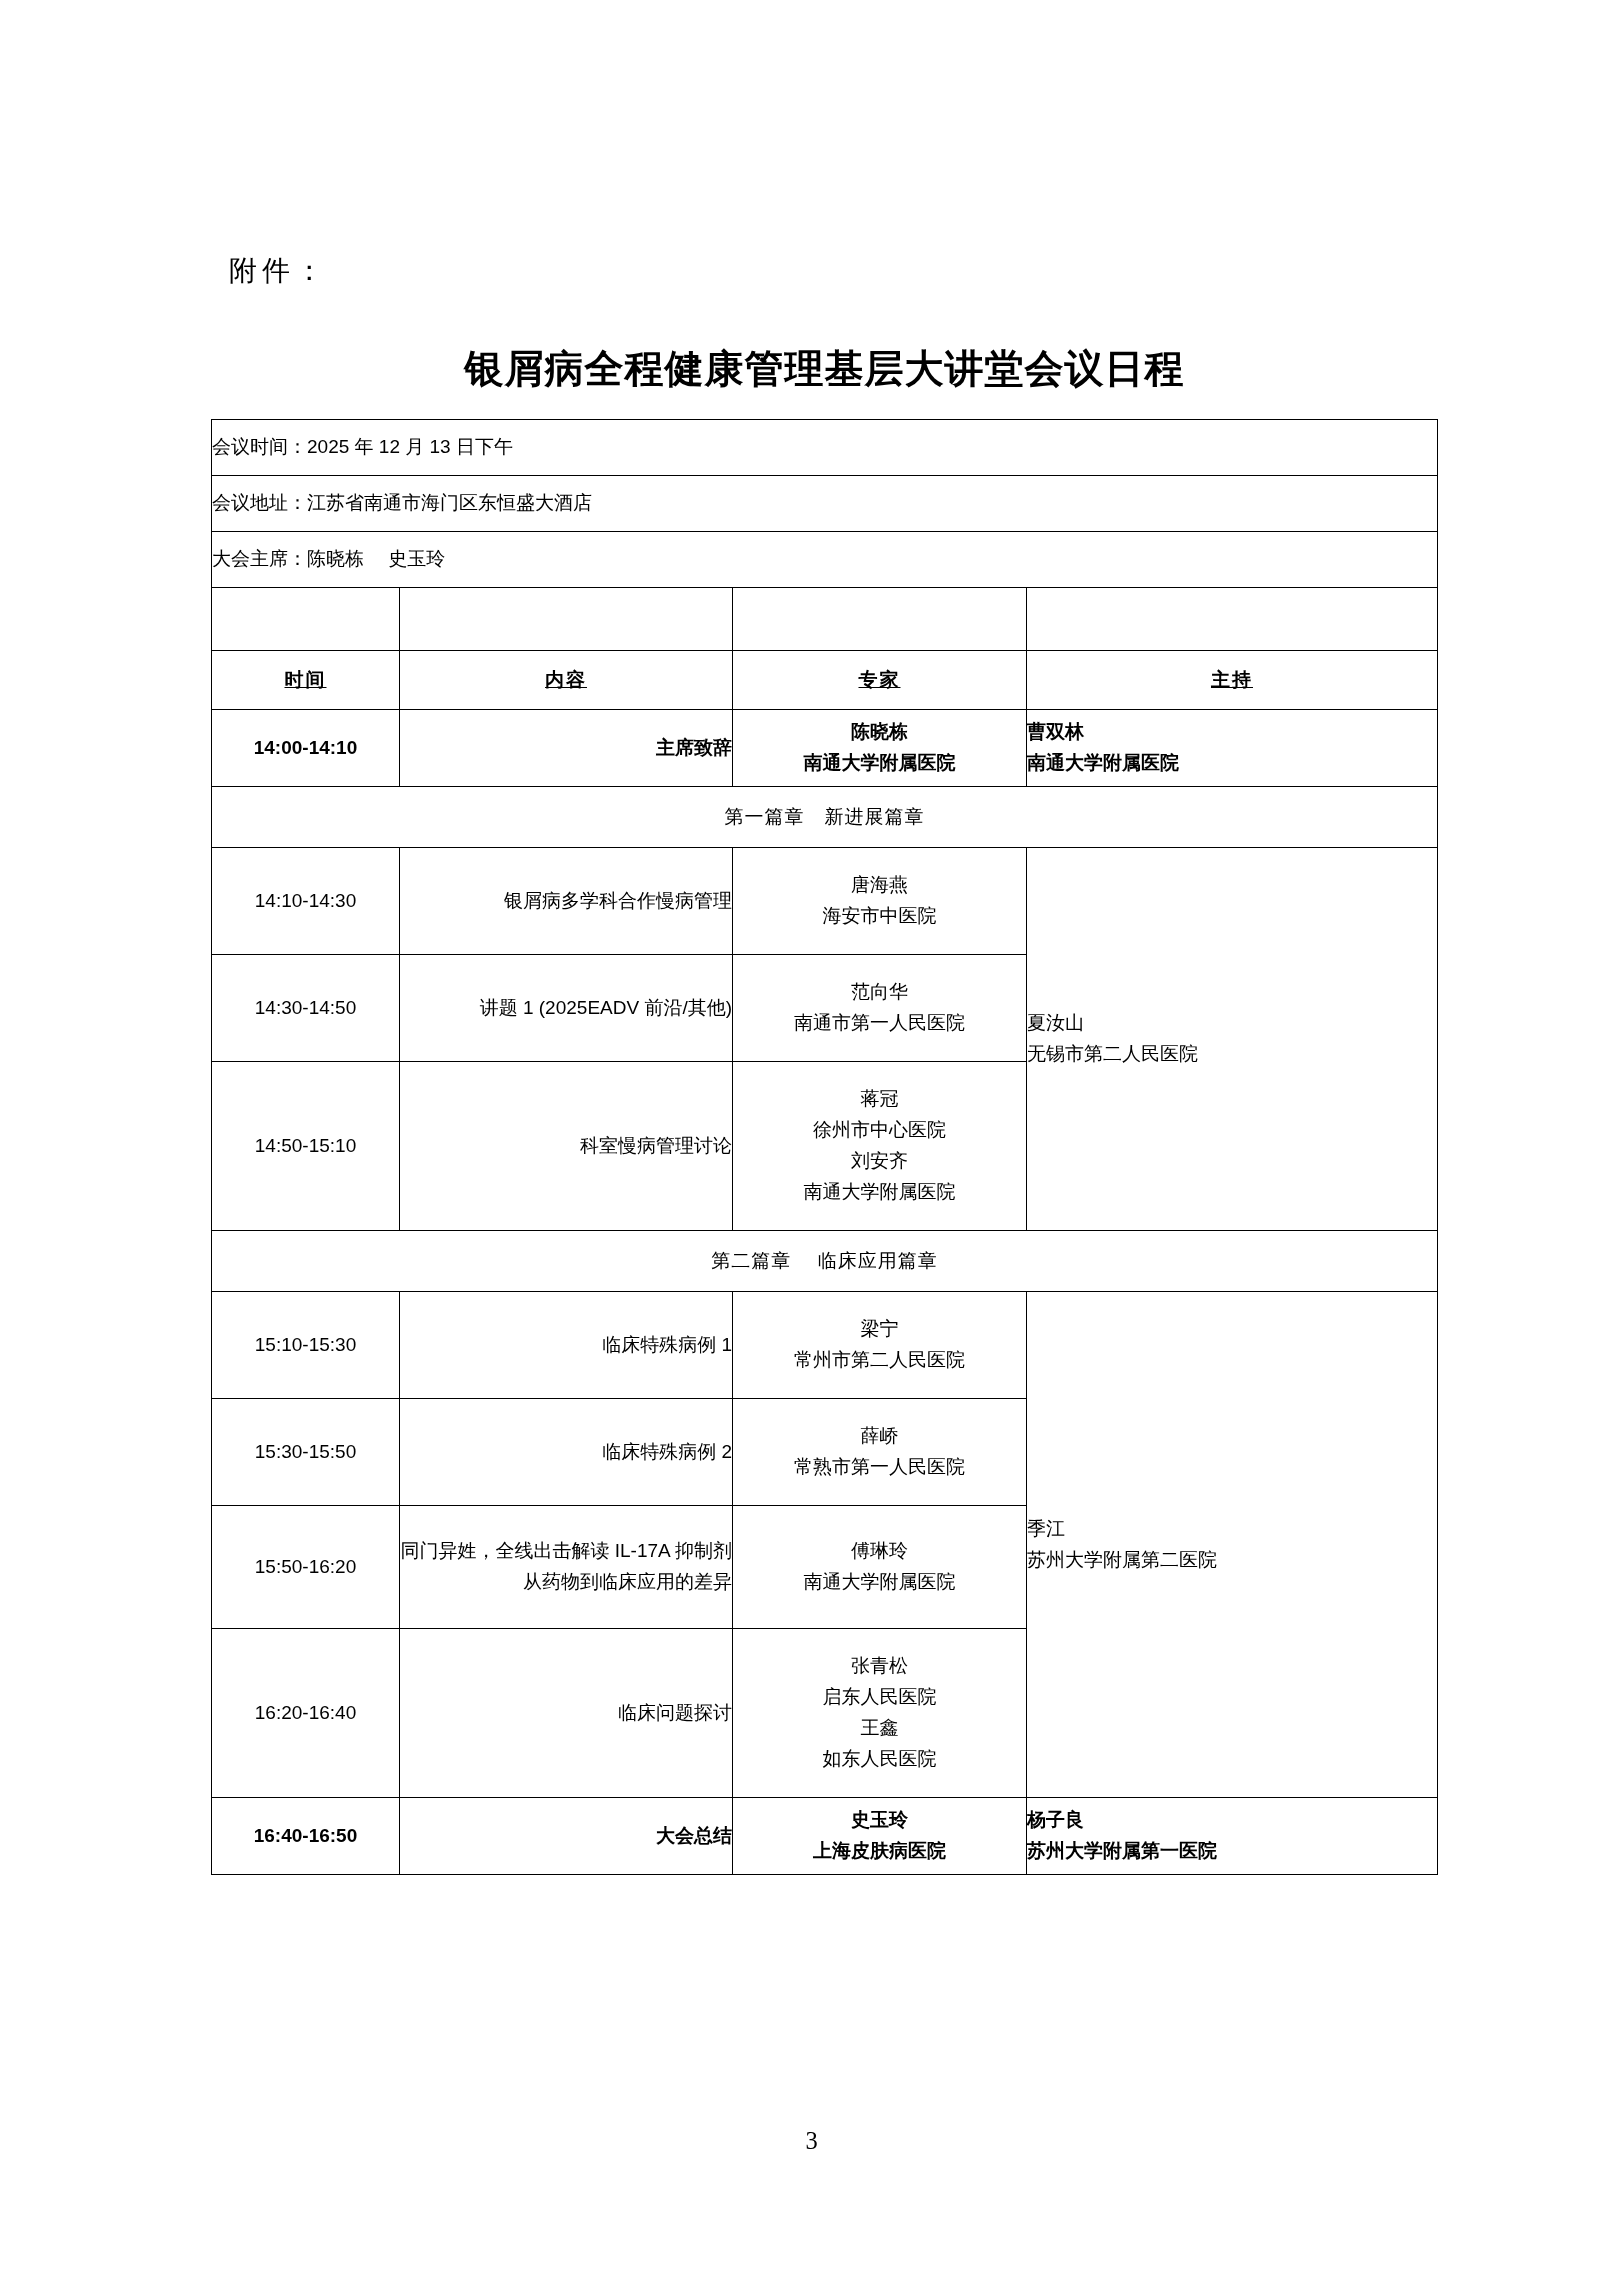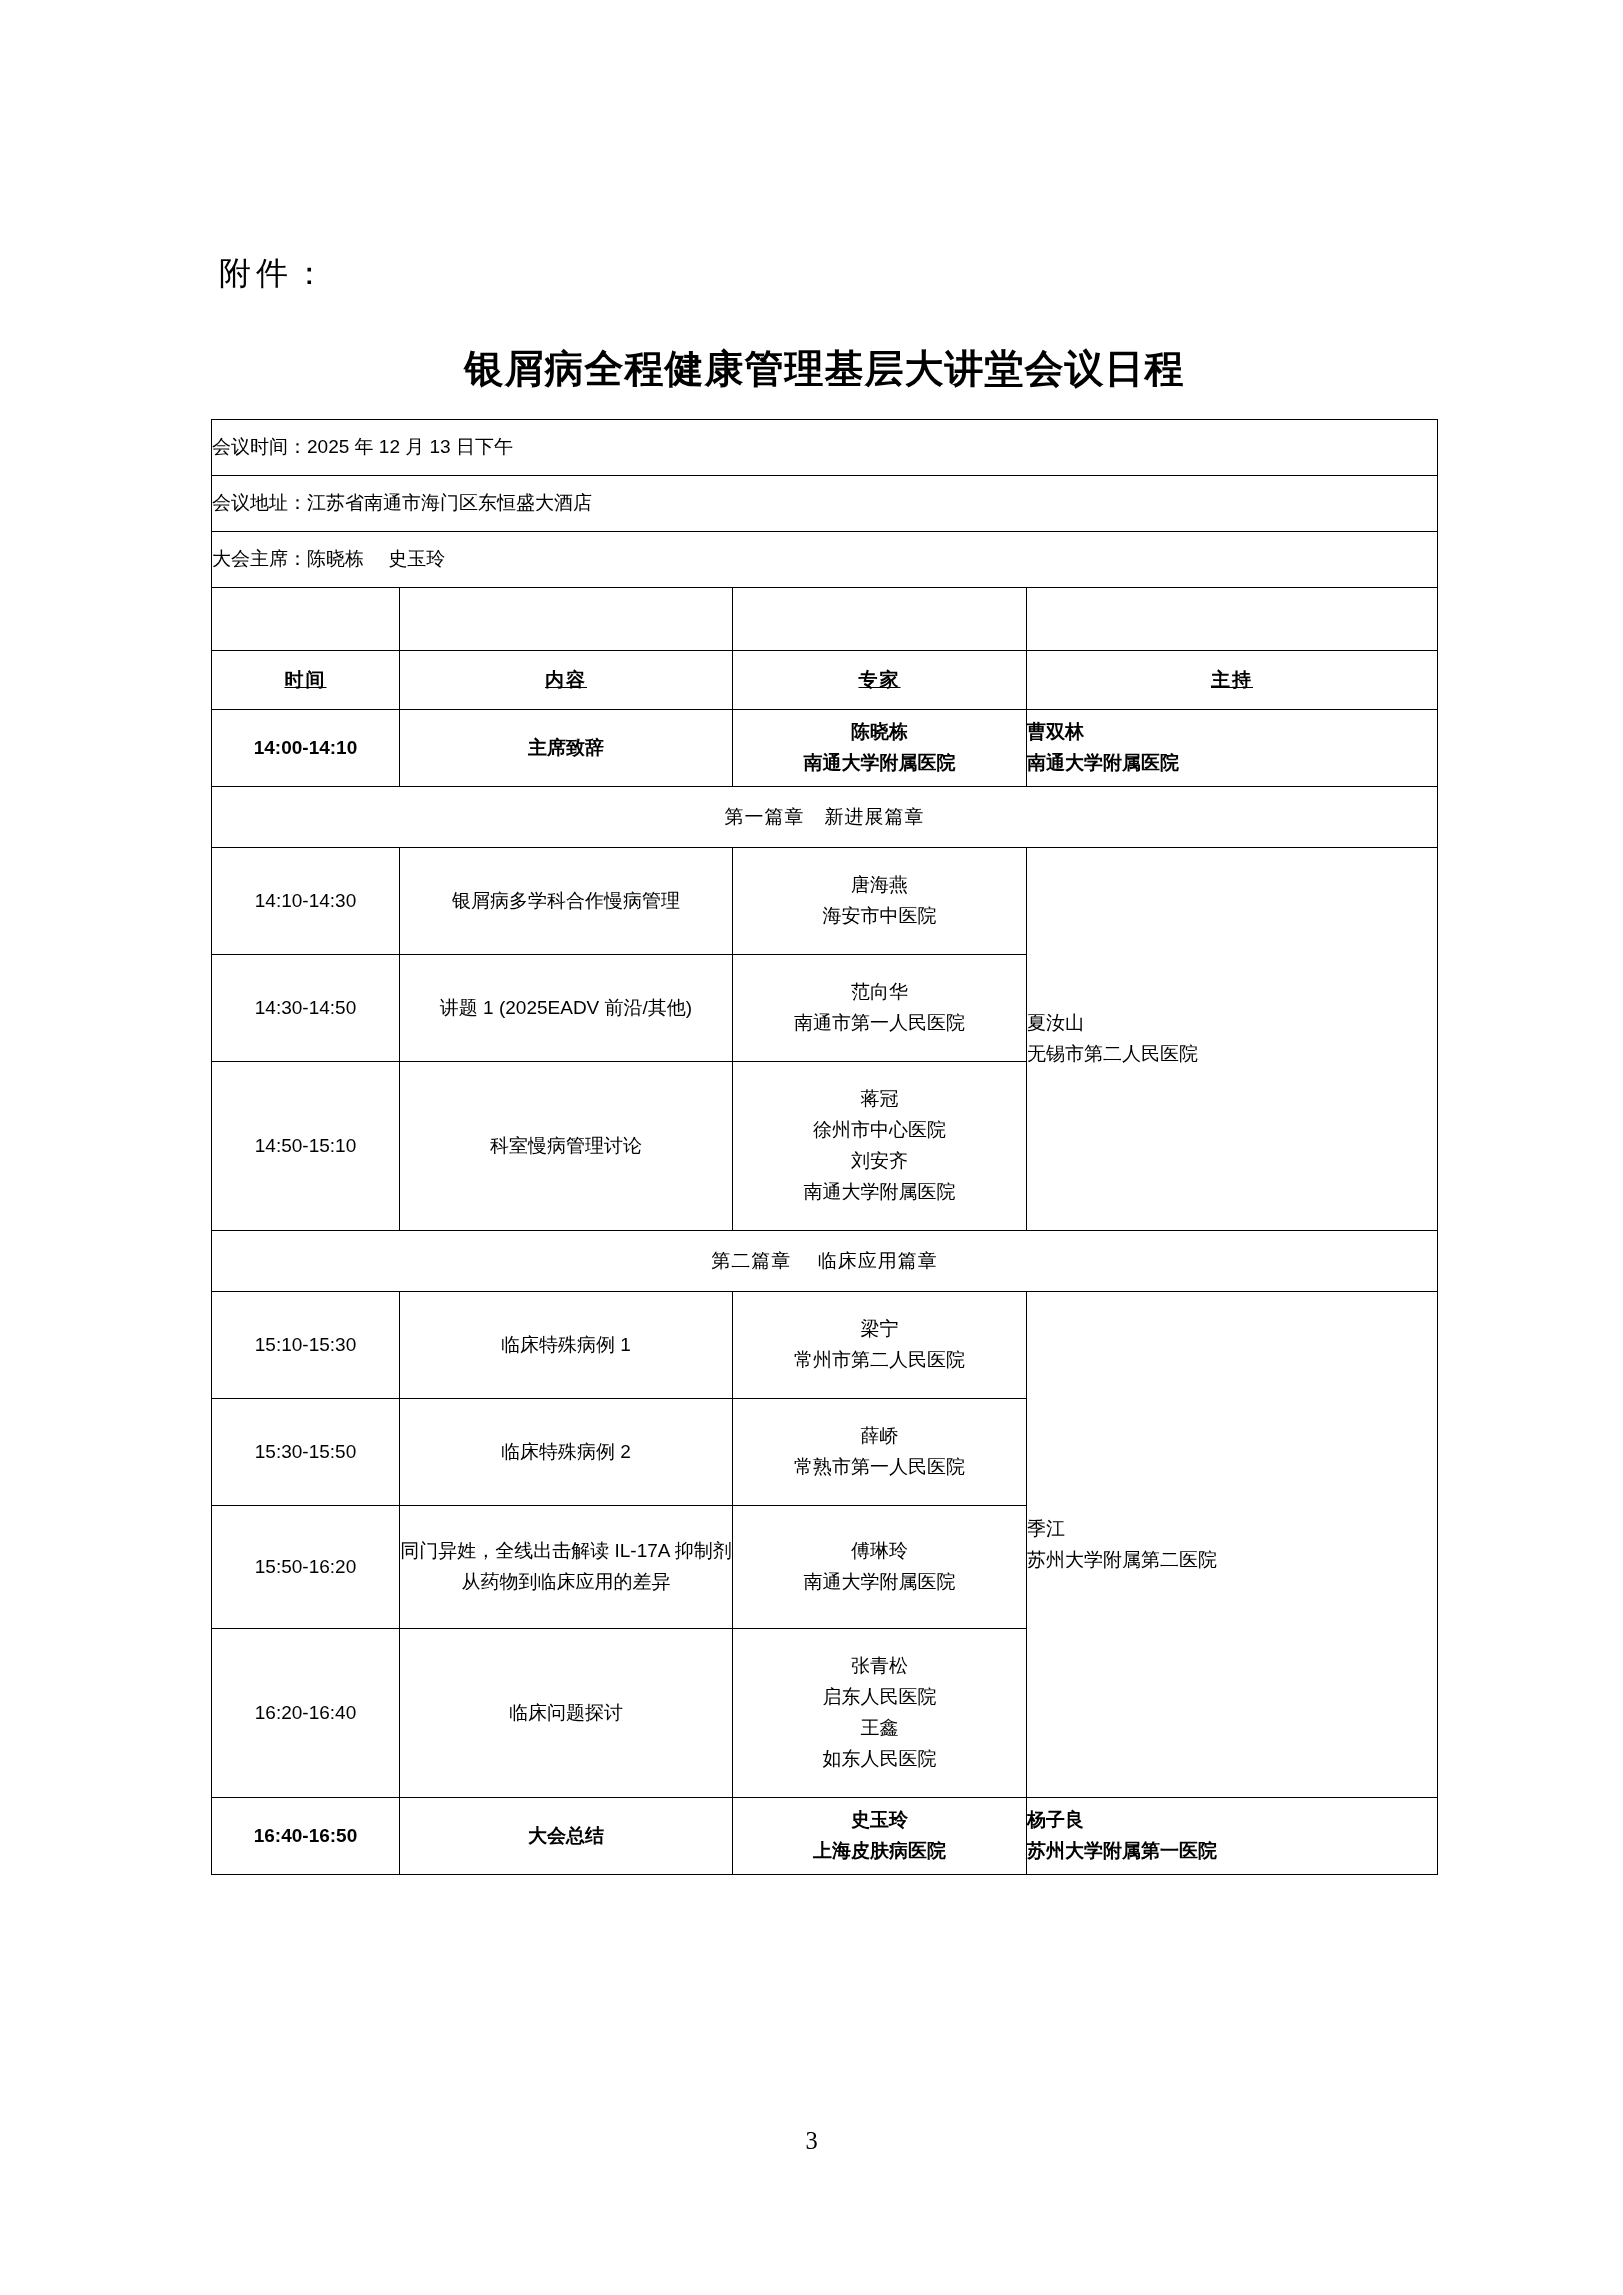--- a/index.html
+++ b/index.html
@@ -21,24 +21,24 @@
     left: 0; top: 0;
     width: 1623px;
     height: 2295px;
     background: #ffffff;
     overflow: hidden;
   }
 
   
   .attachment-label {
     position: absolute;
-    left: 219px;
+    left: 229px;
     top: 256px;
     font-family: "Liberation Serif", "DejaVu Serif", serif;
-    font-size: 32px;
+    font-size: 28px;
     line-height: 1.1;
     letter-spacing: 5.1px;
     white-space: nowrap;
   }
 
   
   .doc-title {
     position: absolute;
     left: 211px;
     top: 346px;
@@ -106,21 +106,21 @@
     letter-spacing: 1px;
   }
 
   
   .cell-time {
     text-align: center;
     font-size: 21.5px;
     white-space: nowrap;
   }
   .cell-content {
-    text-align: center;
+    text-align: right;
     padding: 8.2px 9.2px;
     font-size: 21.5px;
   }
   .cell-expert {
     text-align: center;
     padding: 8.2px 4.1px;
     font-size: 21.5px;
   }
   .cell-host {
     text-align: left;

